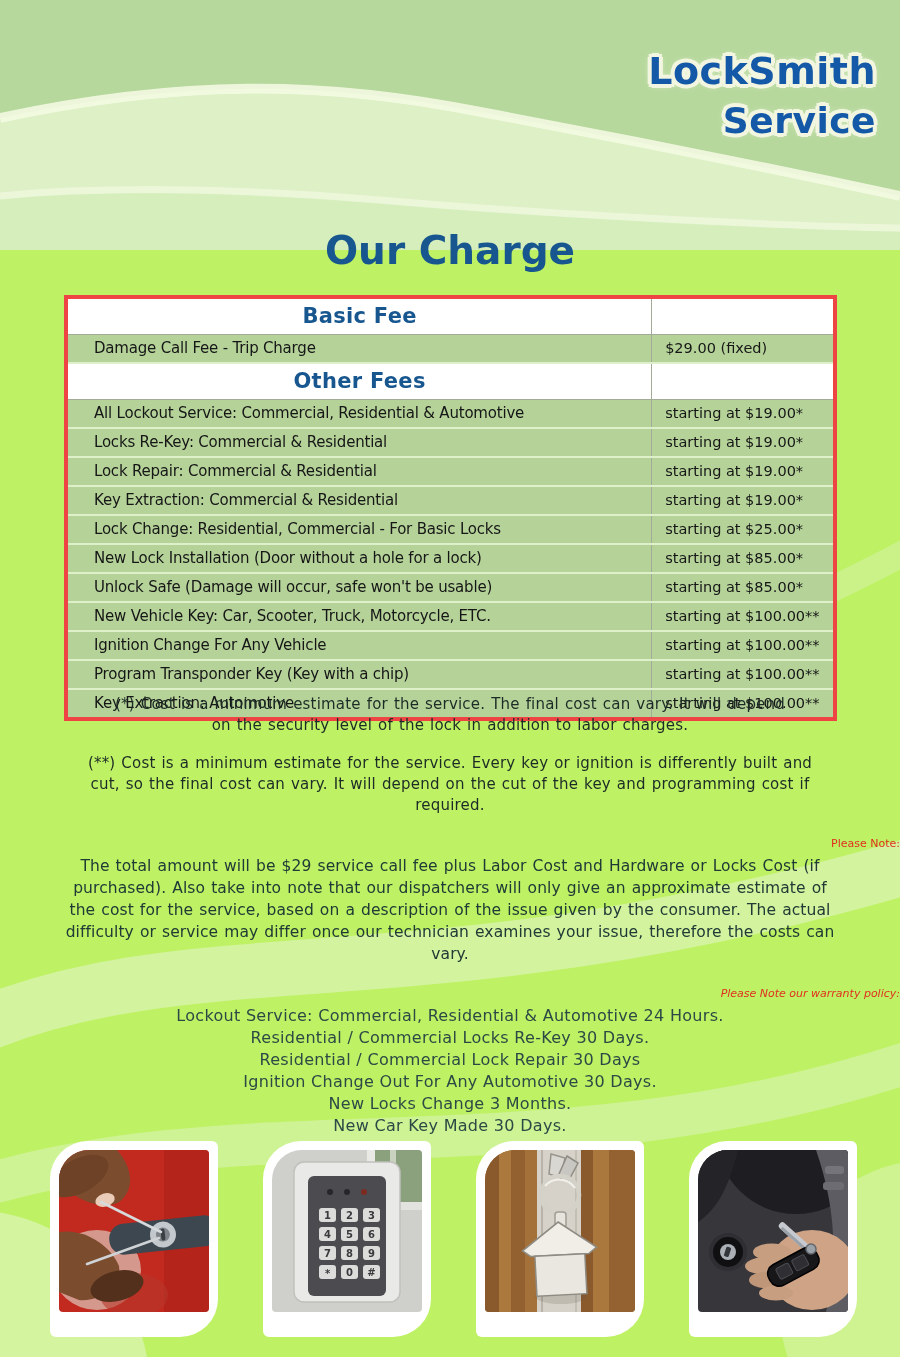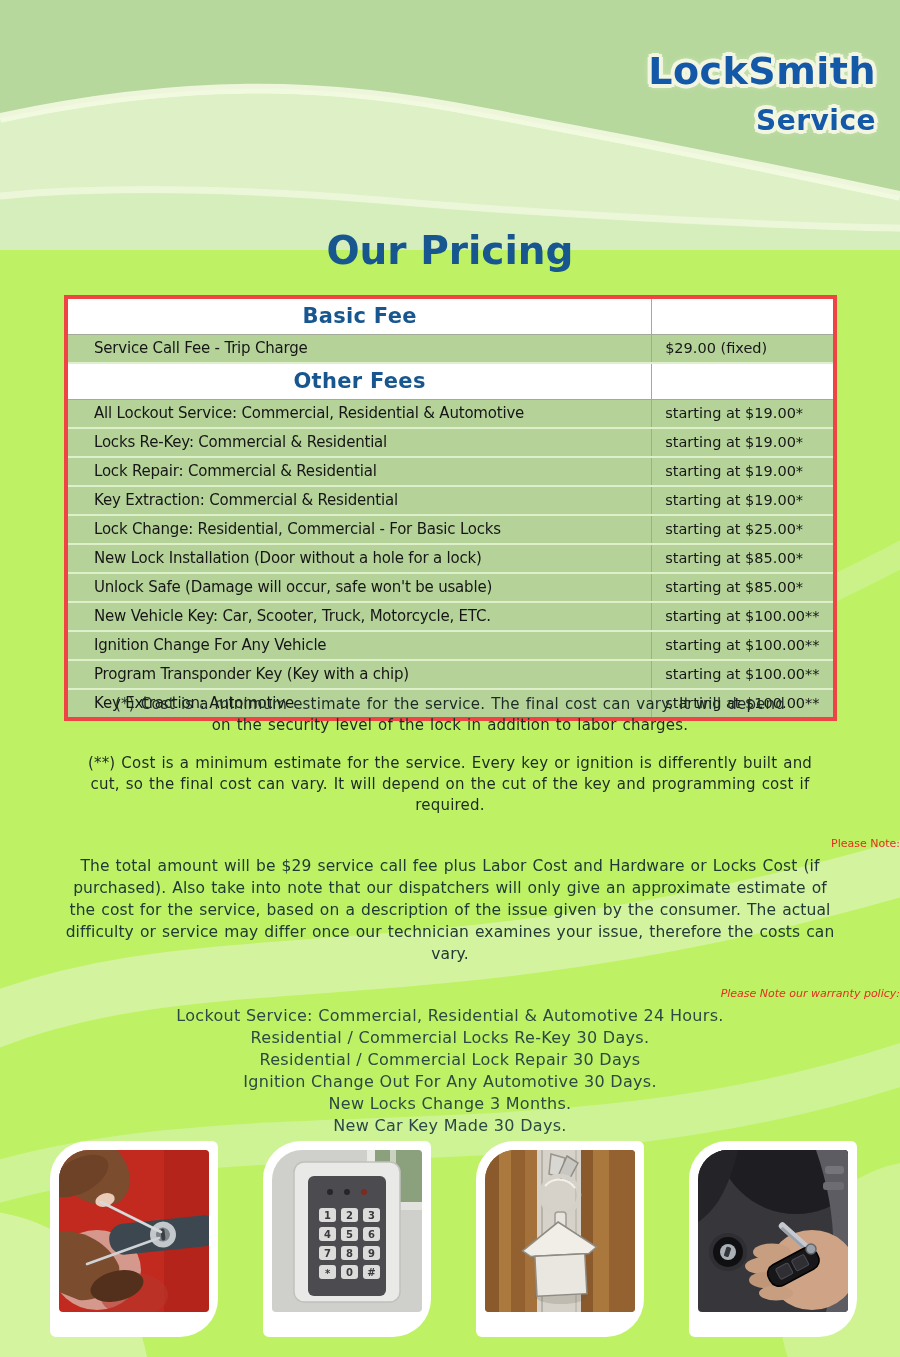--- a/index.html
+++ b/index.html
@@ -17,21 +17,21 @@
     position:absolute; top:46px; right:24px; z-index:2;
     text-align:right; color:#1458a8; font-weight:bold;
     font-size:38px; line-height:50px; letter-spacing:0.5px;
     text-shadow:
       -3px -3px 0 #f2f6e0, 3px -3px 0 #f2f6e0,
       -3px  3px 0 #f2f6e0, 3px  3px 0 #f2f6e0,
       -4px  0   0 #f2f6e0, 4px  0   0 #f2f6e0,
        0   -4px 0 #f2f6e0, 0    4px 0 #f2f6e0,
        0    0   9px rgba(248,252,236,0.95);
   }
-  .logo .l2 { font-size:28px; }
+  .logo .l2 { font-size:36px; }
   
   .page-title {
     position:absolute; top:228px; left:0; width:100%; z-index:2;
     text-align:center; font-size:39px; font-weight:bold; color:#17568e;
   }
   
   .table-wrap { position:absolute; top:295px; left:64px; z-index:2; }
   table.pricing { width:773px; border-collapse:collapse; border:4px solid #ef4444; }
   table.pricing td { vertical-align:middle; }
   td.hdr, td.hdr-e {
@@ -95,35 +95,35 @@
              C240,188 100,186 0,196 Z" fill="#ddf0c6"></path>
     <path d="M0,196 C100,186 240,188 380,200 C540,214 780,226 900,228" fill="none" stroke="#eef7dc" stroke-width="7" opacity="0.85"></path>
     <path d="M0,200 C100,190 240,192 380,204 C540,218 780,230 900,232 V250 H0 Z" fill="#d3ecba" opacity="0.8"></path>
   </svg>
 
   <div class="logo">
     <div class="l1">LockSmith</div>
     <div class="l2">Service</div>
   </div>
 
-  <div class="page-title">Our Pricing</div>
+  <div class="page-title">Our Charge</div>
 
   <div class="table-wrap">
     <table class="pricing">
       <colgroup>
           <col style="width:589px">
           <col style="width:184px">
         </colgroup>
       <tbody>
         <tr>
           <td class="hdr">Basic Fee</td>
           <td class="hdr-e"></td>
         </tr>
         <tr>
-          <td class="svc">Service Call Fee - Trip Charge</td>
+          <td class="svc">Damage Call Fee - Trip Charge</td>
           <td class="price">$29.00 (fixed)</td>
         </tr>
         <tr>
           <td class="hdr">Other Fees</td>
           <td class="hdr-e"></td>
         </tr>
         <tr>
           <td class="svc">All Lockout Service: Commercial, Residential &amp; Automotive</td>
           <td class="price">starting at $19.00*</td>
         </tr>

